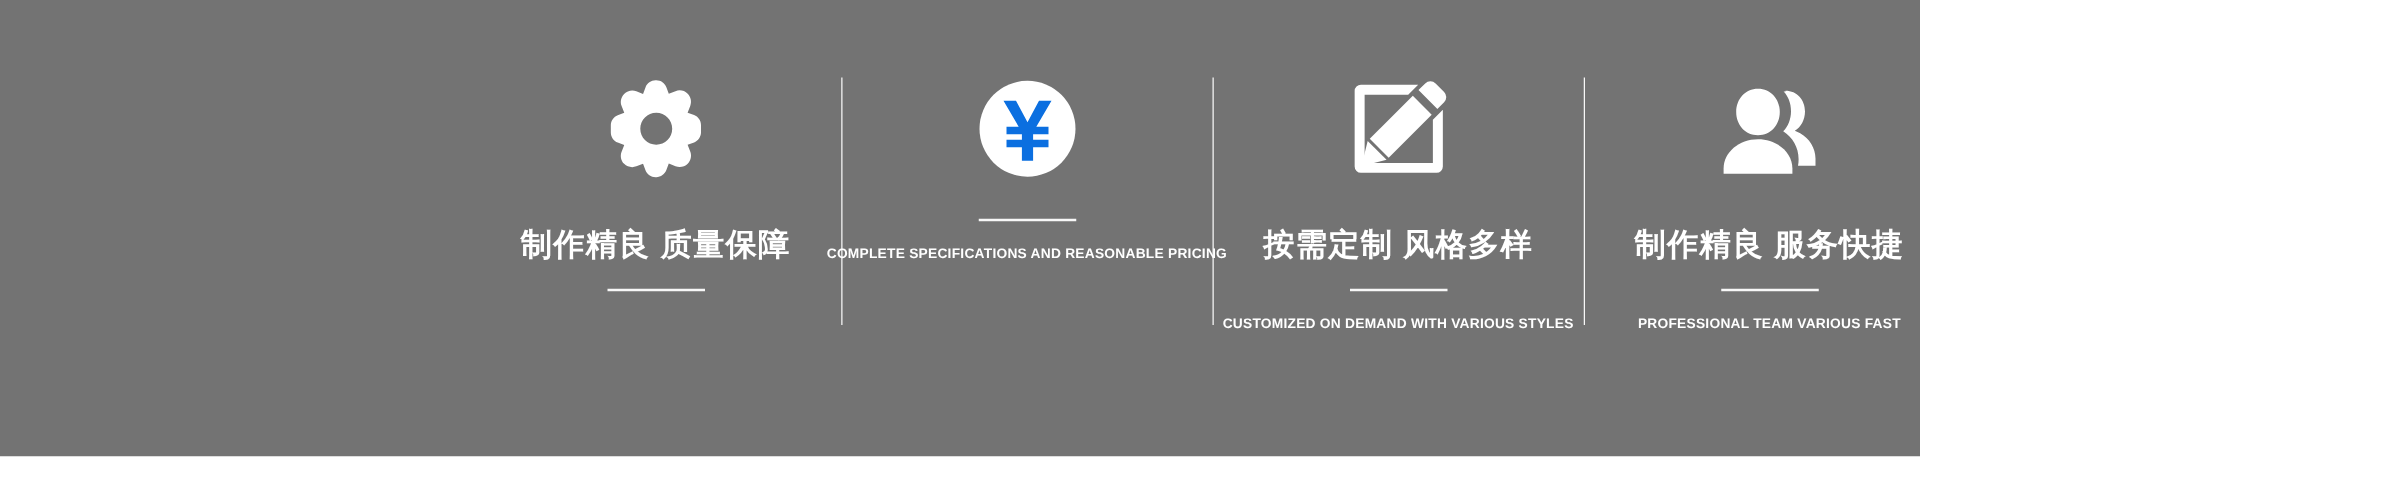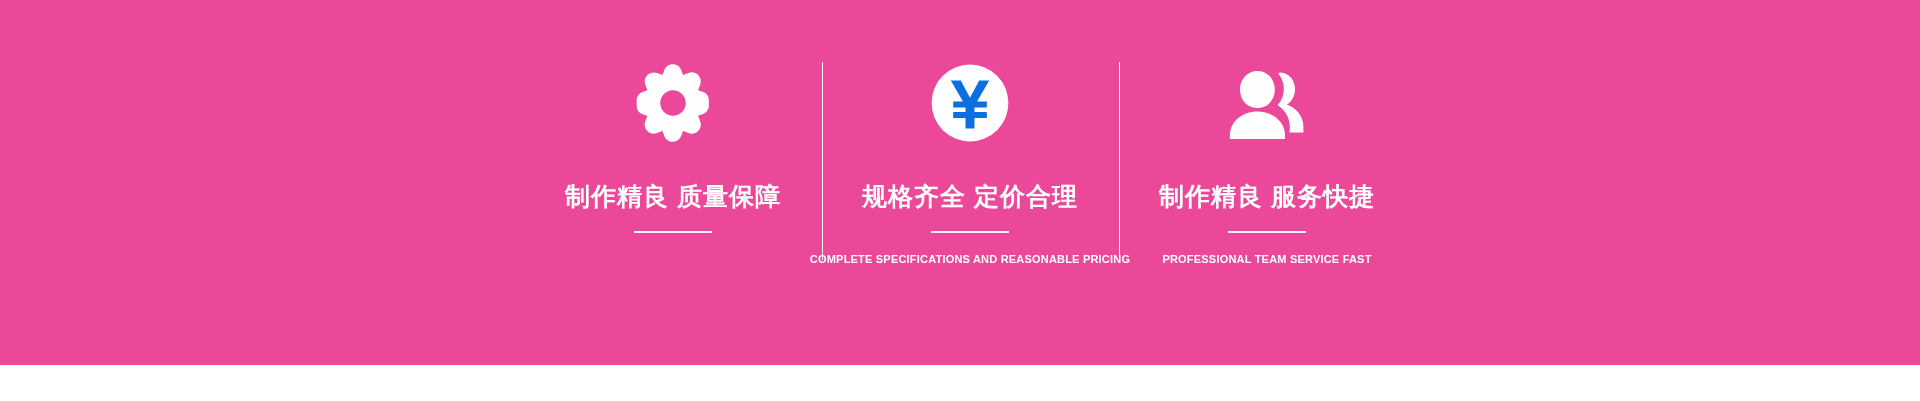--- a/index.html
+++ b/index.html
@@ -9,23 +9,23 @@
   body {
     width: 1920px;
     height: 401px;
     overflow: hidden;
     background: #ffffff;
     font-family: "Liberation Sans", "DejaVu Sans", sans-serif;
   }
 
   .banner {
     position: relative;
-    width: 1920px;
+    width: 1536px;
     height: 365px;
-    background: #ec4899;
+    background: #737373;
     box-sizing: border-box;
   }
 
   .features {
     position: absolute;
     left: 375px;
     top: 0;
     width: 1190px;
     height: 365px;
     display: flex;
@@ -119,35 +119,47 @@
       <div class="rule"></div>
     </div>
 
     <div class="feature">
       <div class="icon-wrap">
         <svg width="80" height="80" viewBox="0 0 100 100" aria-hidden="true">
           <circle cx="50" cy="50" r="48" fill="#ffffff"></circle>
           <path fill="#0b6fe0" d="M26 22 h12.5 L50 43.5 L61.5 22 H74 L58.8 48 H71 v7.5 H55.6 v5.6 H71 v7.5 H55.6 V82 h-11.2 V68.6 H29 v-7.5 h15.4 v-5.6 H29 V48 h12.2 Z"></path>
         </svg>
       </div>
-      <div class="headline">规格齐全 定价合理</div>
       <div class="rule"></div>
       <div class="subline">COMPLETE SPECIFICATIONS AND REASONABLE PRICING</div>
     </div>
 
+    <div class="feature">
+      <div class="icon-wrap">
+        <svg width="84" height="84" viewBox="0 0 100 100" aria-hidden="true">
+          <path fill="#ffffff" d="M8 14 a6 6 0 0 1 6-6 h54.5 l-9.5 9.5 H17.5 v65 h65 V41.5 l9.5-9.5 V86 a6 6 0 0 1-6 6 H14 a6 6 0 0 1-6-6 Z"></path>
+          <path fill="#ffffff" d="M75.2 6.8 a7 7 0 0 1 9.9 0 l8.1 8.1 a7 7 0 0 1 0 9.9 l-6.4 6.4 -18-18 Z"></path>
+          <path fill="#ffffff" d="M63.4 18.6 l18 18 -41 41 -18-18 Z"></path>
+          <path fill="#ffffff" d="M20.4 61.6 l18 18 -24 6 Z"></path>
+        </svg>
+      </div>
+      <div class="headline">按需定制 风格多样</div>
+      <div class="rule"></div>
+      <div class="subline">CUSTOMIZED ON DEMAND WITH VARIOUS STYLES</div>
+    </div>
 
     <div class="feature">
       <div class="icon-wrap">
         <svg width="92" height="80" viewBox="0 0 115 100" aria-hidden="true">
           <path fill="#ffffff" d="M73 12 c11.5 0 19.5 9.2 19.5 20.8 0 8.3-4.1 15.8-10.2 19.1 1.9.7 3.7 1.5 5.4 2.5 C97 59.8 103 69.2 103 79.8 V87 H85.5 c.4-2.1.6-4.3.6-6.6 0-11.7-6.1-21.9-15.4-27.8 4.9-5 7.8-12.2 7.8-20.2 0-7.9-2.8-14.9-7.4-19.6 .6-.1 1.3-.1 1.9-.1 Z"></path>
           <path fill="#ffffff" d="M45.5 10 c12.8 0 21.8 10.3 21.8 23.2 0 12.9-9 23.2-21.8 23.2 -12.8 0-21.8-10.3-21.8-23.2 C23.7 20.3 32.7 10 45.5 10 Z"></path>
           <path fill="#ffffff" d="M45.5 60.5 c19 0 34.4 13.1 34.4 29.2 V95 H11.1 v-5.3 C11.1 73.6 26.5 60.5 45.5 60.5 Z"></path>
         </svg>
       </div>
       <div class="headline">制作精良 服务快捷</div>
       <div class="rule"></div>
-      <div class="subline">PROFESSIONAL TEAM SERVICE FAST</div>
+      <div class="subline">PROFESSIONAL TEAM VARIOUS FAST</div>
     </div>
 
   </div>
 </div>
 
 <div class="bottom-strip"></div>
 
 </body></html>

